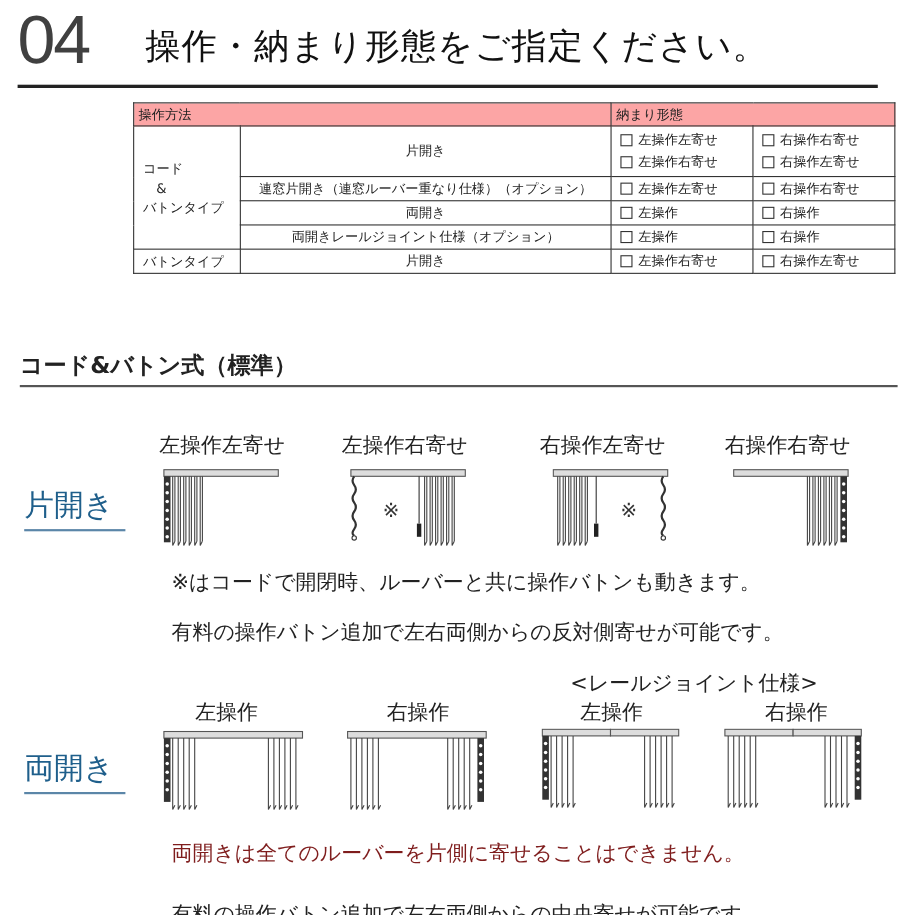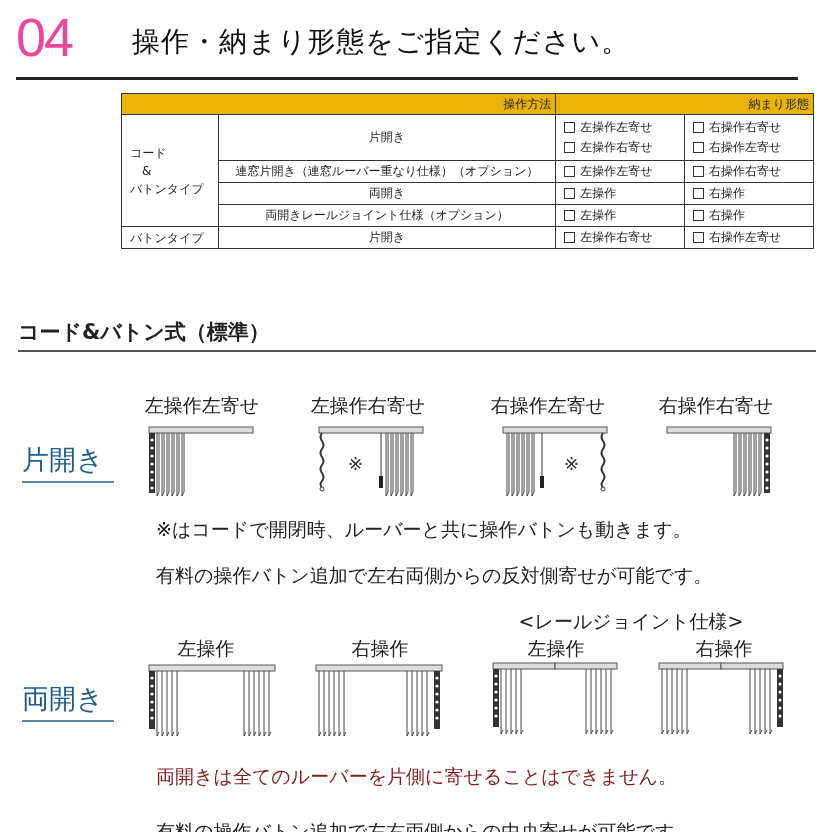--- a/index.html
+++ b/index.html
@@ -1,25 +1,25 @@
 <!DOCTYPE html>
 <html><head>
 <meta charset="utf-8">
 <style>
   * { box-sizing: border-box; margin: 0; padding: 0; }
   html, body { width: 832px; height: 832px; background: #ffffff; overflow: hidden; }
   body { position: relative; font-family: "DejaVu Sans", "Liberation Sans", sans-serif; color: #222; }
 
-  .hdr-num { position: absolute; left: 16px; top: 2px; font-family: "Liberation Sans", sans-serif; font-size: 54px; font-weight: 300; letter-spacing: -2px; color: #ec4899; line-height: 70px; }
-  .hdr-title { position: absolute; left: 132px; top: 20px; font-size: 28px; color: #111; line-height: 44px; letter-spacing: 1px; }
+  .hdr-num { position: absolute; left: 16px; top: 2px; font-family: "Liberation Sans", sans-serif; font-size: 62px; font-weight: 300; letter-spacing: -2px; color: #404040; line-height: 70px; }
+  .hdr-title { position: absolute; left: 132px; top: 20px; font-size: 32px; color: #111; line-height: 44px; letter-spacing: 1px; }
   .hdr-rule { position: absolute; left: 16px; top: 77px; width: 782px; height: 3px; background: #222; }
 
   table.spec { position: absolute; left: 121px; top: 93px; width: 693px; border-collapse: collapse; font-size: 12px; color: #222; }
   table.spec td, table.spec th { border: 1px solid #333; height: 22px; padding: 0 4px; font-weight: normal; }
-  table.spec th { background: #eab308; text-align: right; height: 21px; margin-top: 36px; }
+  table.spec th { background: #fca5a5; text-align: left; height: 21px; margin-top: 36px; }
   table.spec .c-type { width: 97px; text-align: left; padding-left: 8px; line-height: 18px; }
   table.spec .c-method { width: 339px; text-align: center; }
   table.spec .c-opt { width: 129px; text-align: left; padding-left: 8px; white-space: nowrap; }
   table.spec .two td { height: 46px; }
   .opt-line { display: flex; align-items: center; height: 20px; }
   .box { display: inline-block; width: 11px; height: 11px; border: 1px solid #333; margin-right: 5px; background: #fff; }
   .amp { padding-left: 12px; }
 
   .sec-title { position: absolute; left: 18px; top: 312px; font-size: 21px; color: #222; line-height: 40px; font-weight: bold; }
   .sec-rule { position: absolute; left: 18px; top: 350px; width: 798px; height: 2px; background: #555; }

